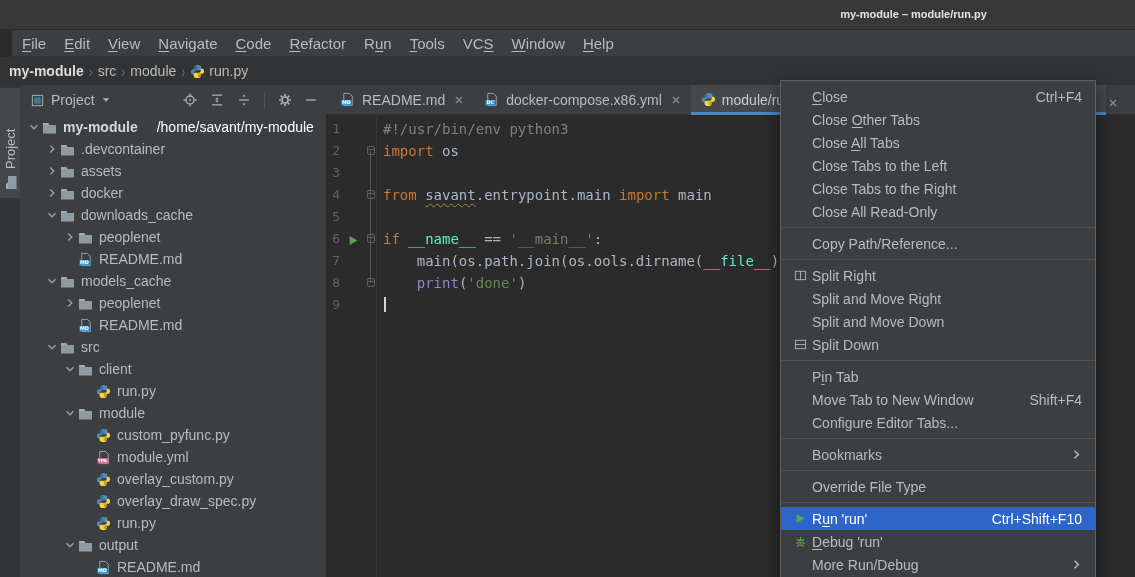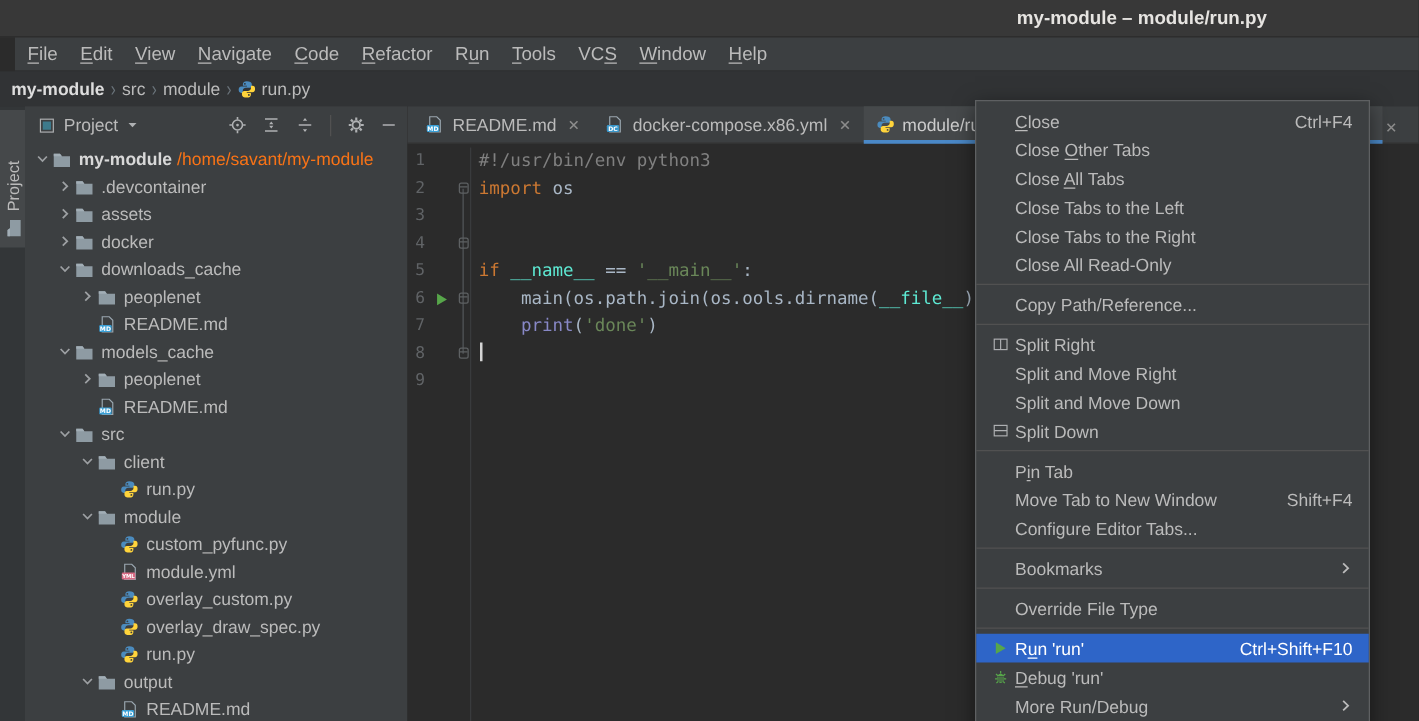--- a/index.html
+++ b/index.html
@@ -2,21 +2,21 @@
 <html><head>
 <meta charset="utf-8">
 <style>
   html,body{margin:0;padding:0;background:#2B2B2B;}
   body{width:1135px;height:577px;position:relative;overflow:hidden;
        font-family:"Liberation Sans",sans-serif;}
   u{text-underline-offset:2px;text-decoration-thickness:1px;}
 
   .titlebar{position:absolute;left:0;top:0;width:100%;height:30px;background:#383838;border-bottom:1px solid #2a2a2a;box-sizing:border-box;}
   .titlebar .title{position:absolute;left:700px;right:8px;top:0;line-height:29px;text-align:center;
-       color:#E6E4E1;font-weight:bold;font-size:15px;white-space:nowrap;}
+       color:#E6E4E1;font-weight:bold;font-size:11px;white-space:nowrap;}
 
   .menubar{position:absolute;top:30px;left:12px;width:100%;height:27px;background:#3C3F41;
        display:flex;align-items:center;padding-left:1px;box-sizing:border-box;border-bottom:1px solid #303233;}
   .menubar .mi{color:#BBBBBB;font-size:15px;padding:0 9px;white-space:nowrap;}
 
   .breadcrumbs{position:absolute;top:57px;left:0;width:100%;height:28px;background:#313335;
        display:flex;align-items:center;padding-left:9px;color:#BBBBBB;font-size:14px;box-sizing:border-box;}
   .crumb-sep{color:#6A737A;font-size:12px;margin:0 5px;transform:scaleY(1.4);display:inline-block;}
   .crumb.bold{font-weight:bold;color:#DDDDDD;}
   .crumb-wrap{display:flex;align-items:center;gap:4px;}
@@ -30,21 +30,21 @@
   .project-header{height:30px;display:flex;align-items:center;padding:0 8px 0 10px;color:#BBBBBB;font-size:14px;}
   .project-header .ptitle{margin:0 6px 0 6px;}
   .ph-icons{margin-left:auto;display:flex;align-items:center;gap:11px;}
   .ph-sep{width:1px;height:17px;background:#515151;margin:0 1px;}
   .tree{position:absolute;top:31px;left:0;right:0;bottom:0;}
   .tree-row{height:22px;display:flex;align-items:center;color:#BBBBBB;font-size:14px;white-space:nowrap;}
   .chev{width:17px;min-width:17px;display:flex;justify-content:center;align-items:center;}
   .ticon{width:17px;min-width:17px;display:flex;align-items:center;}
   .tlabel{margin-left:4px;}
   .tlabel.bold{font-weight:bold;color:#D8D8D8;}
-  .tpath{color:#f97316;margin-left:4px;}
+  .tpath{color:#ffffff;margin-left:19px;}
   .icon{display:inline-flex;align-items:center;justify-content:center;}
 
   .editor{position:absolute;left:326px;top:85px;right:0;bottom:0;background:#2B2B2B;}
   .tabs{position:absolute;top:0;left:0;right:0;height:30px;background:#3C3F41;display:flex;
        padding-left:4px;box-sizing:border-box;border-bottom:1px solid #323232;}
   .tab{display:flex;align-items:center;gap:6px;padding:0 10px;color:#BBBBBB;font-size:14px;position:relative;}
   .tab .tclose{margin-left:3px;margin-top:1px;}
   .tab.active{background:#46494B;color:#CCCCCC;width:415px;box-sizing:border-box;}
   .tab.active::after{content:"";position:absolute;left:0;right:0;bottom:-1px;height:3px;background:#4A88C7;}
   .strip-close{position:absolute;right:17px;top:9px;}
@@ -520,20 +520,21 @@
           <span class="gfold"></span>
         </div>
         <div class="grow">
           <span class="gnum">9</span>
         </div>
       </div>
     <div class="code" id="code">
         <div class="cline"><span class="cm">#!/usr/bin/env python3</span></div>
         <div class="cline"><span class="kw">import</span><span class="pl"> os</span></div>
         <div class="cline"></div>
+        <div class="cline"><span class="kw">from</span><span class="pl"> </span><span class="sq">savant</span><span class="pl">.entrypoint.main </span><span class="kw">import</span><span class="pl"> main</span></div>
         <div class="cline"></div>
         <div class="cline"><span class="kw">if</span><span class="pl"> </span><span class="du">__name__</span><span class="pl"> == </span><span class="st">'__main__'</span><span class="pl">:</span></div>
         <div class="cline"><span class="pl">    main(os.path.join(os.ools.dirname(</span><span class="du">__file__</span><span class="pl">), </span><span class="st">'</span></div>
         <div class="cline"><span class="pl">    </span><span class="bi">print</span><span class="pl">(</span><span class="st">'done'</span><span class="pl">)</span></div>
         <div class="cline"><span class="cursor"></span></div>
       </div>
   </div>
 </div>
 
 <div class="ctx" id="ctx">

